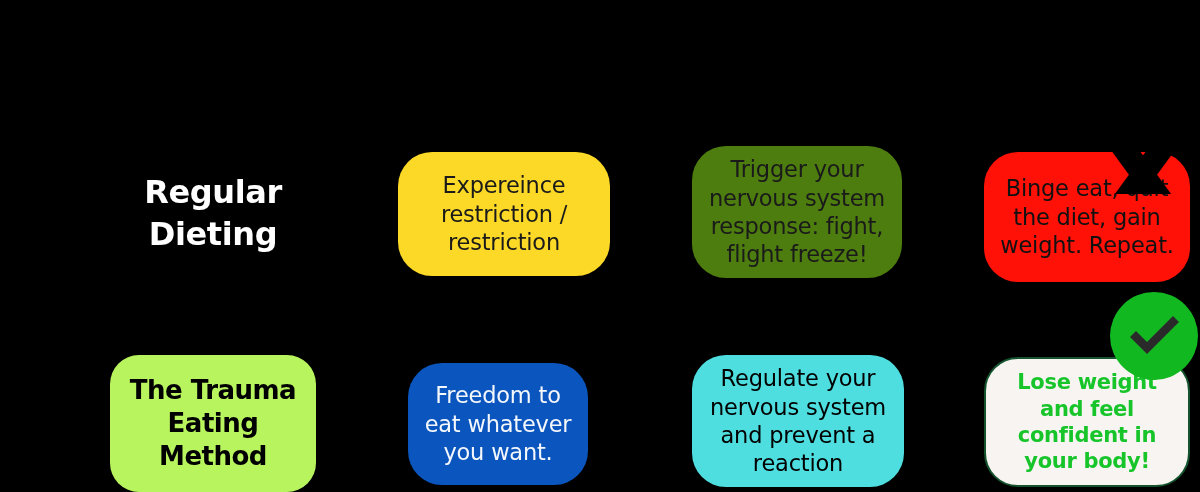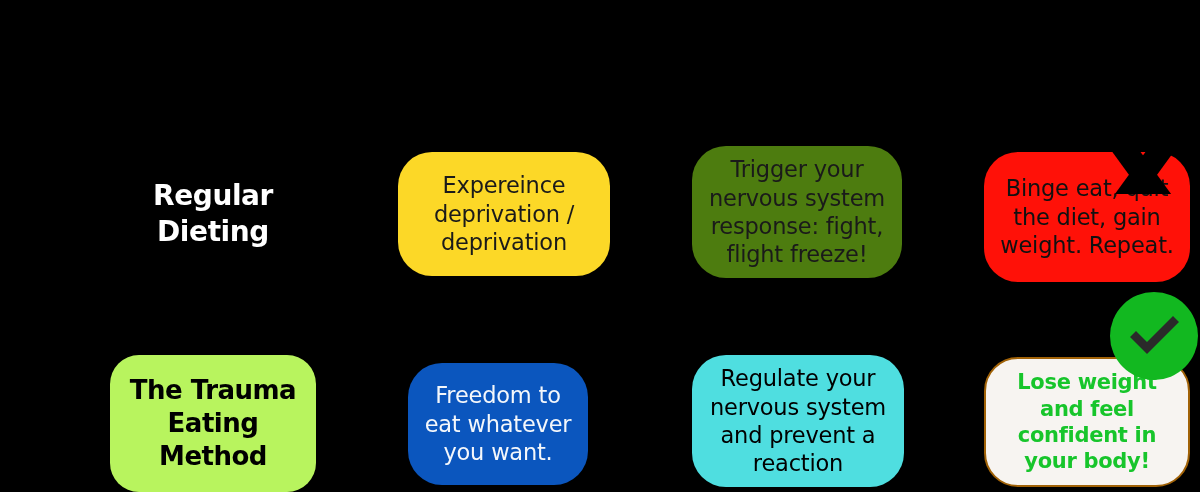--- a/index.html
+++ b/index.html
@@ -42,21 +42,21 @@
     text-align: center;
     color: #ffffff;
     font-weight: 700;
     letter-spacing: -0.4px;
     line-height: 1.3;
   }
 
   
   #label-regular-dieting {
     left: 110px;  top: 152px;  width: 206px; height: 124px;
-    font-size: 28px;
+    font-size: 32px;
   }
 
   #card-restriction {
     left: 398px;  top: 152px;  width: 212px; height: 124px;
     background: #FCD827;
     color: #1a1a1a;
     font-size: 22.5px;
   }
 
   #card-nervous-trigger {
@@ -94,21 +94,21 @@
   #card-regulate {
     left: 692px;  top: 355px;  width: 212px; height: 132px;
     background: #4FDEE0;
     color: #000000;
     font-size: 22.5px;
   }
 
   #card-lose-weight {
     left: 984px;  top: 357px;  width: 206px; height: 130px;
     background: #F7F4F1;
-    border: 2px solid #a16207;
+    border: 2px solid #14532d;
     color: #17C52B;
     font-weight: 700;
     font-size: 21px;
     letter-spacing: -0.3px;
     z-index: 2;
   }
 
   
   .mark {
     position: absolute;
@@ -146,21 +146,21 @@
     display: block;
   }
 </style>
 </head>
 <body>
 
 <div class="stage">
 
   <div class="row-label" id="label-regular-dieting">Regular Dieting</div>
 
-  <div class="card" id="card-restriction">Expereince deprivation / deprivation</div>
+  <div class="card" id="card-restriction">Expereince restriction / restriction</div>
 
   <div class="card" id="card-nervous-trigger">Trigger your nervous system response: fight, flight freeze!</div>
 
   <div class="card" id="card-binge-repeat">Binge eat, quit the diet, gain weight. Repeat.</div>
 
   <div class="mark" id="mark-x-cross">
     <svg width="86" height="96" viewBox="0 0 86 96" aria-hidden="true">
       <g transform="translate(0,-34)">
         <path d="M8 44 L26 30 L74 96 L56 110 Z" fill="#000000"></path>
         <path d="M78 44 L60 30 L12 96 L30 110 Z" fill="#000000"></path>

